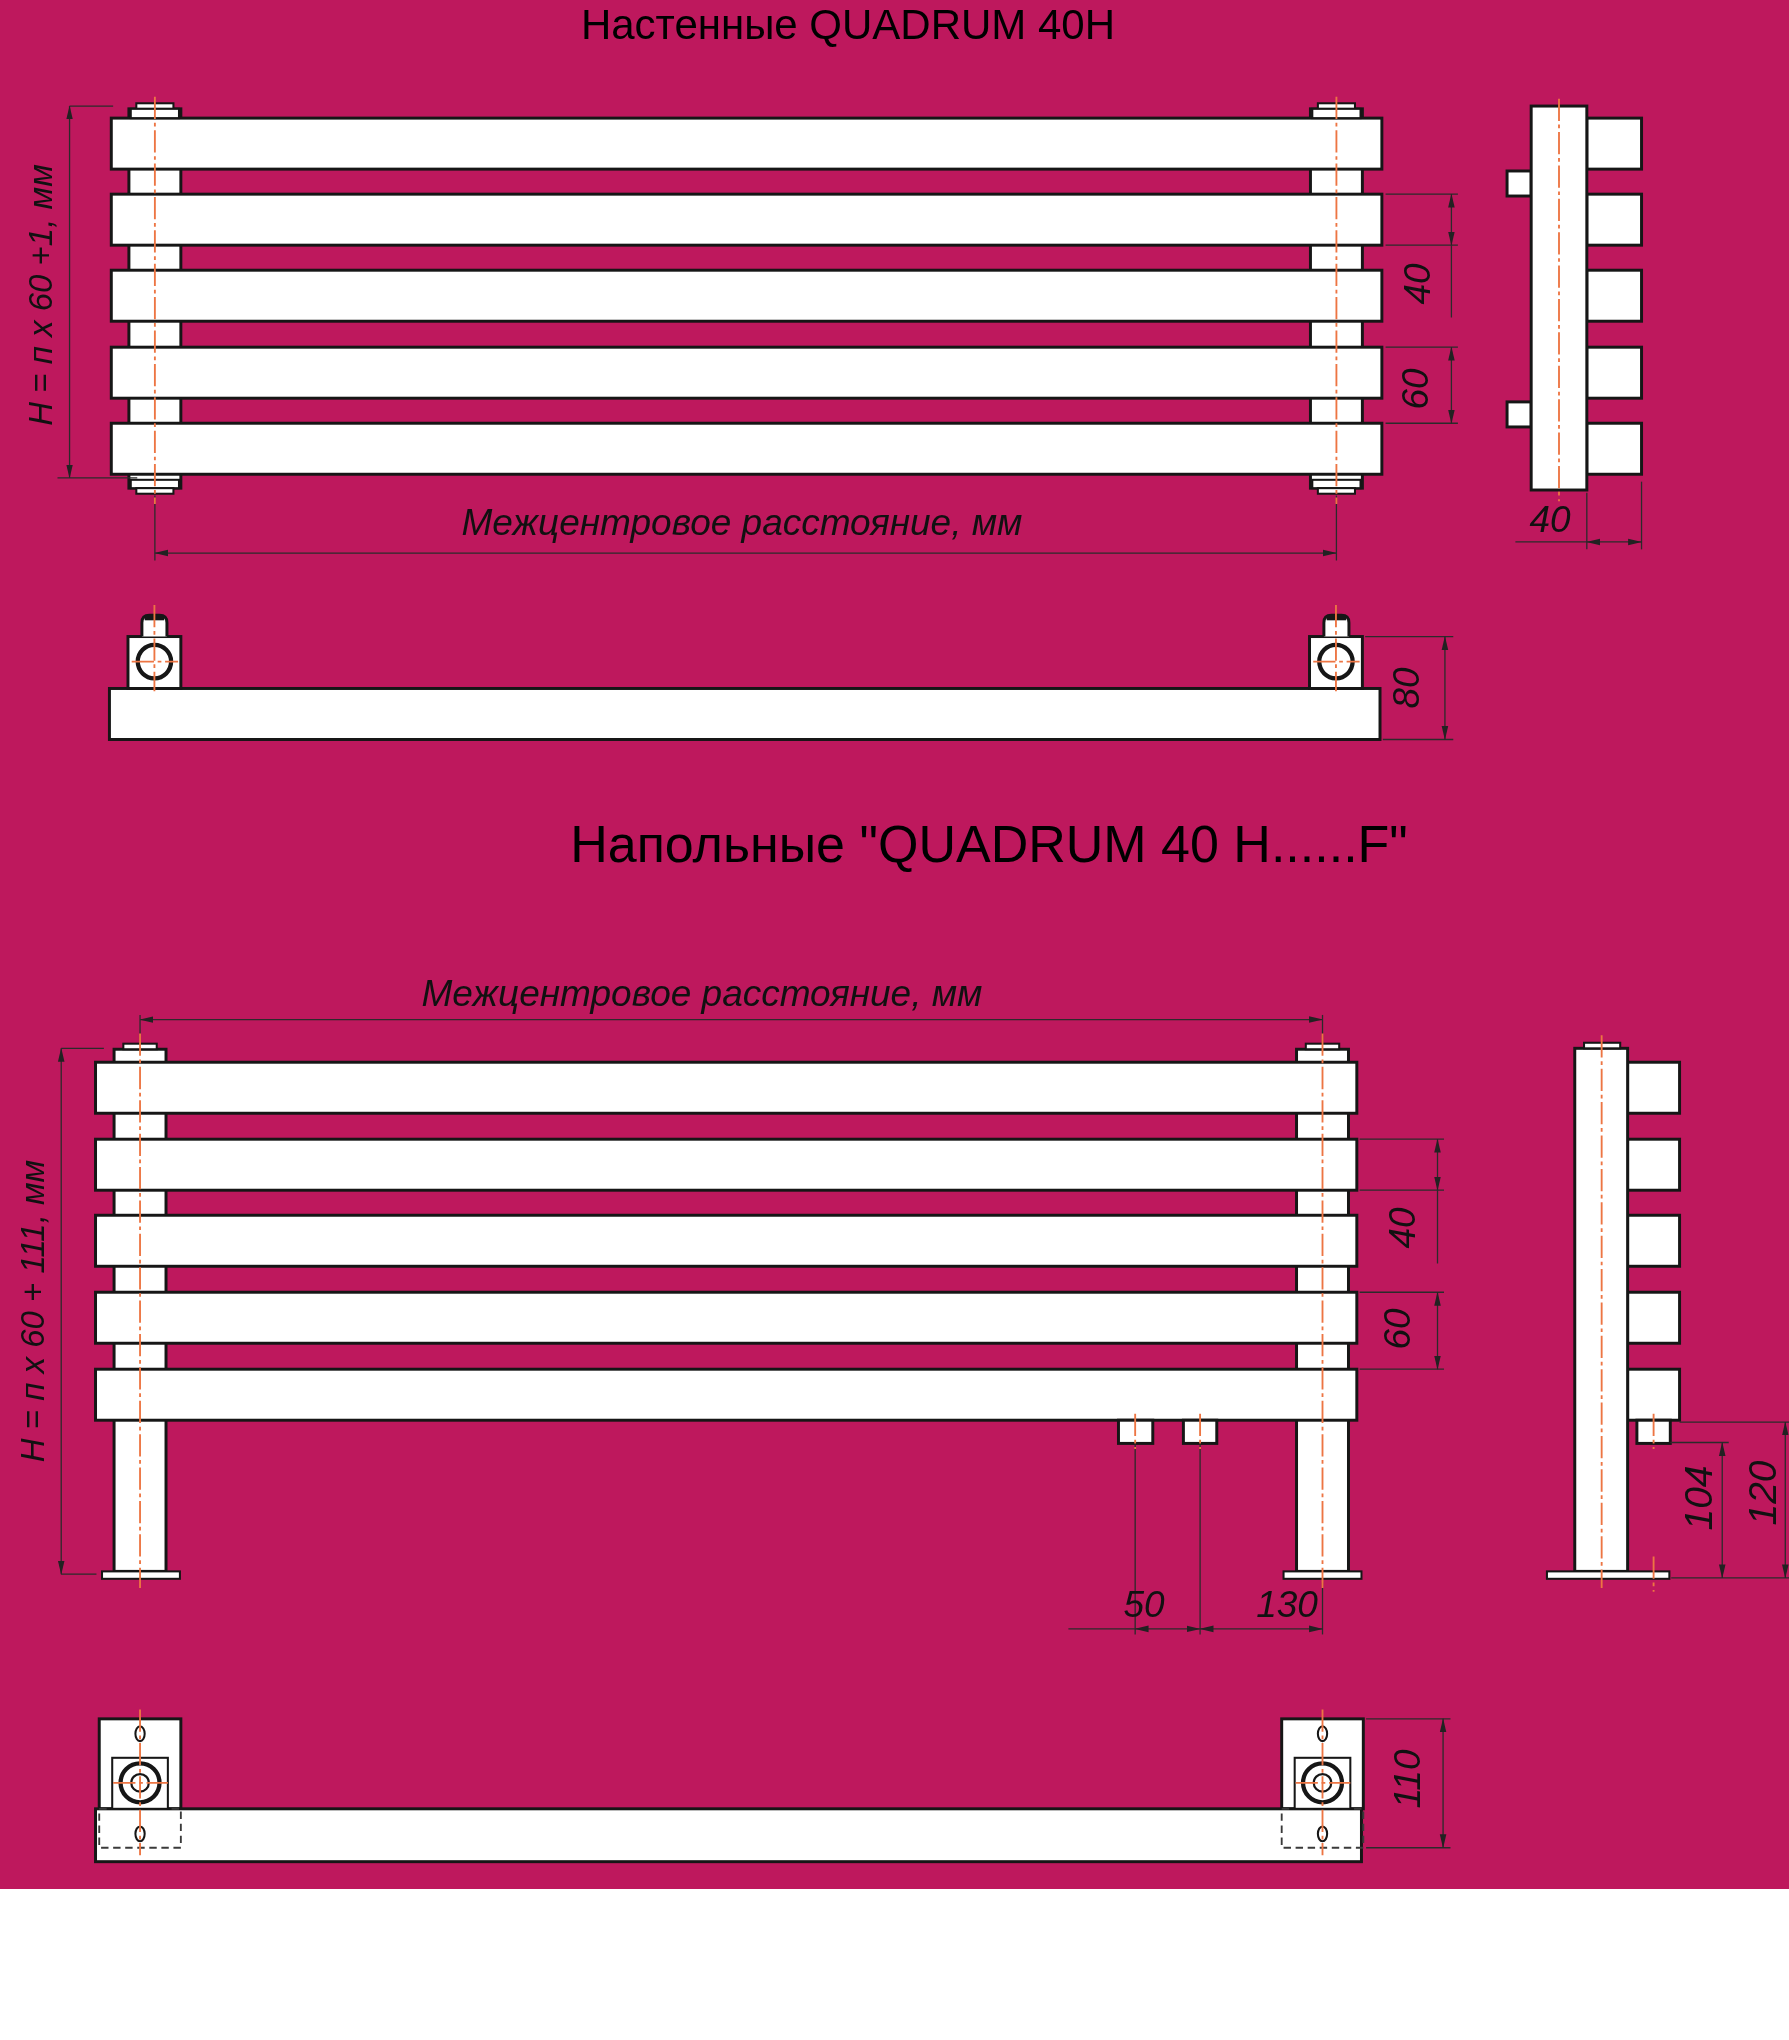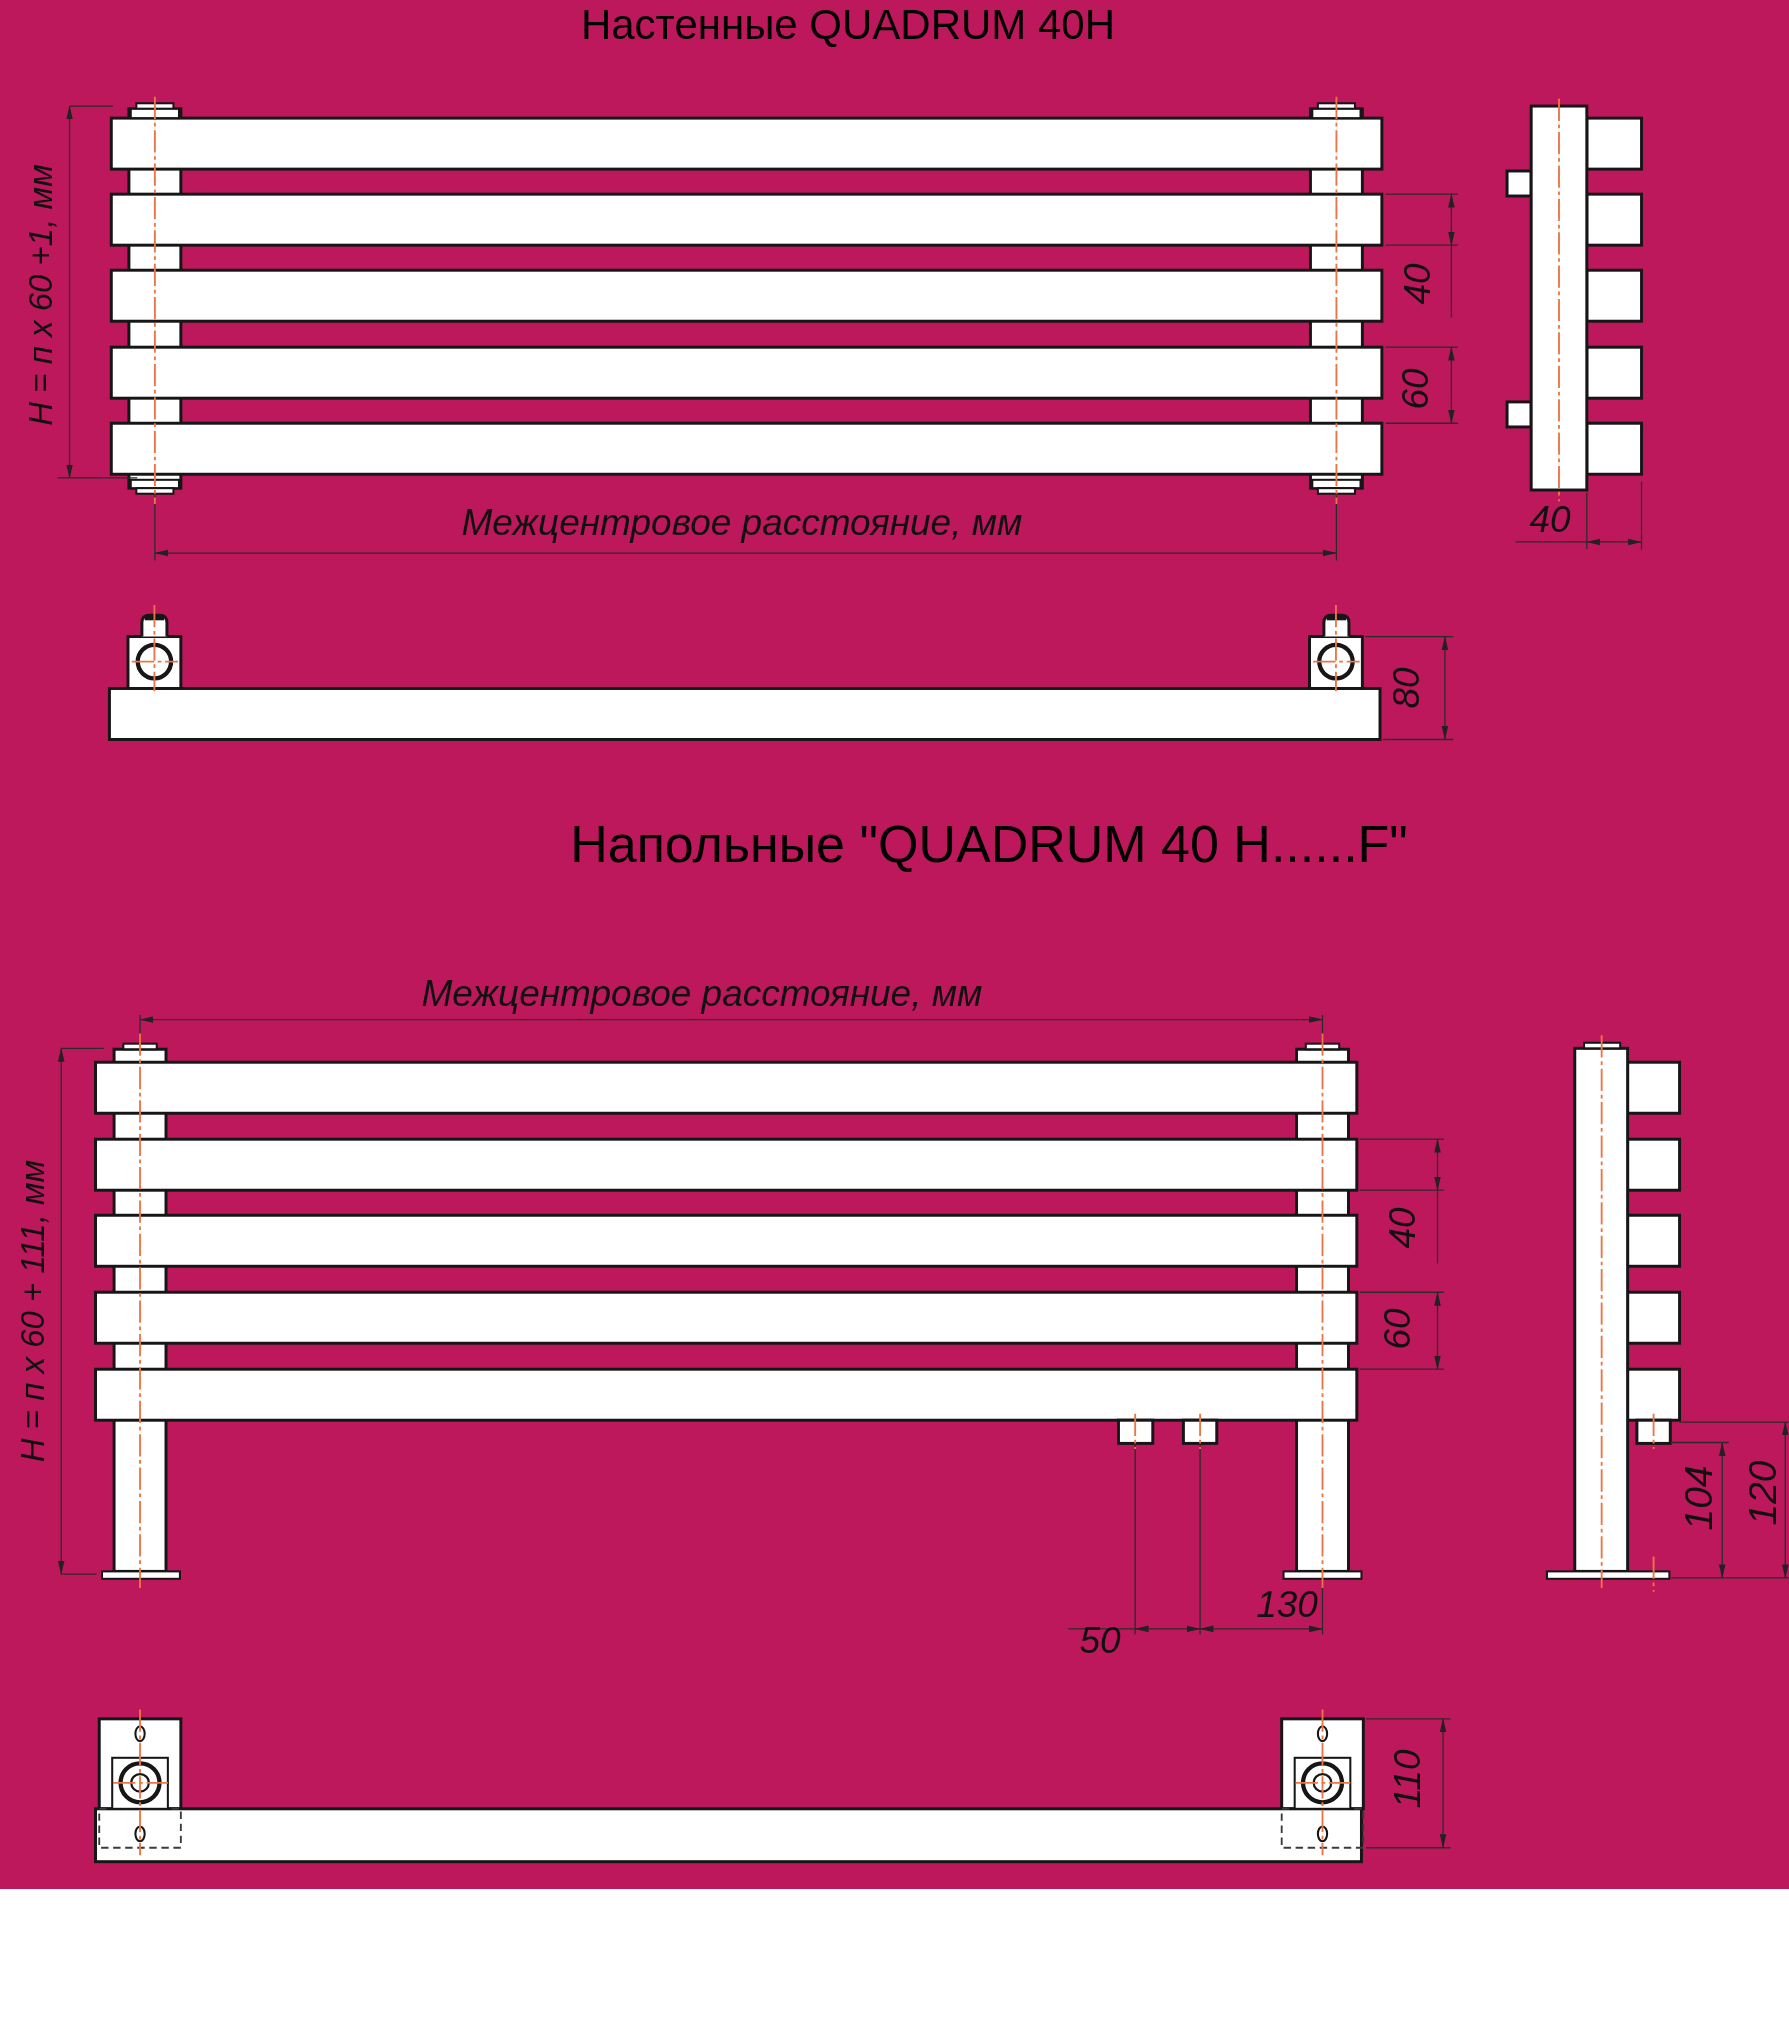--- a/index.html
+++ b/index.html
@@ -223,21 +223,21 @@
 <span class="lbl title2" style="left:989px;top:844px;">Напольные "QUADRUM 40 Н......F"</span>
 
 <span class="lbl" style="left:702px;top:994px;">Межцентровое расстояние, мм</span>
 
 <span class="lbl rot formula" style="left:33px;top:1311px;">H = п x 60 + 111, мм</span>
 
 <span class="lbl rot" style="left:1403px;top:1228px;">40</span>
 
 <span class="lbl rot" style="left:1398px;top:1329px;">60</span>
 
-<span class="lbl" style="left:1100px;top:1605px;margin-top:36px;">50</span>
+<span class="lbl" style="left:1144px;top:1605px;">50</span>
 
 <span class="lbl" style="left:1287px;top:1605px;font-style:italic;">130</span>
 
 <span class="lbl rot num2" style="left:1699px;top:1498px;">104</span>
 
 <span class="lbl rot num2" style="left:1763px;top:1493px;">120</span>
 
 <span class="lbl rot" style="left:1408px;top:1779px;">110</span>
 
 </div>

